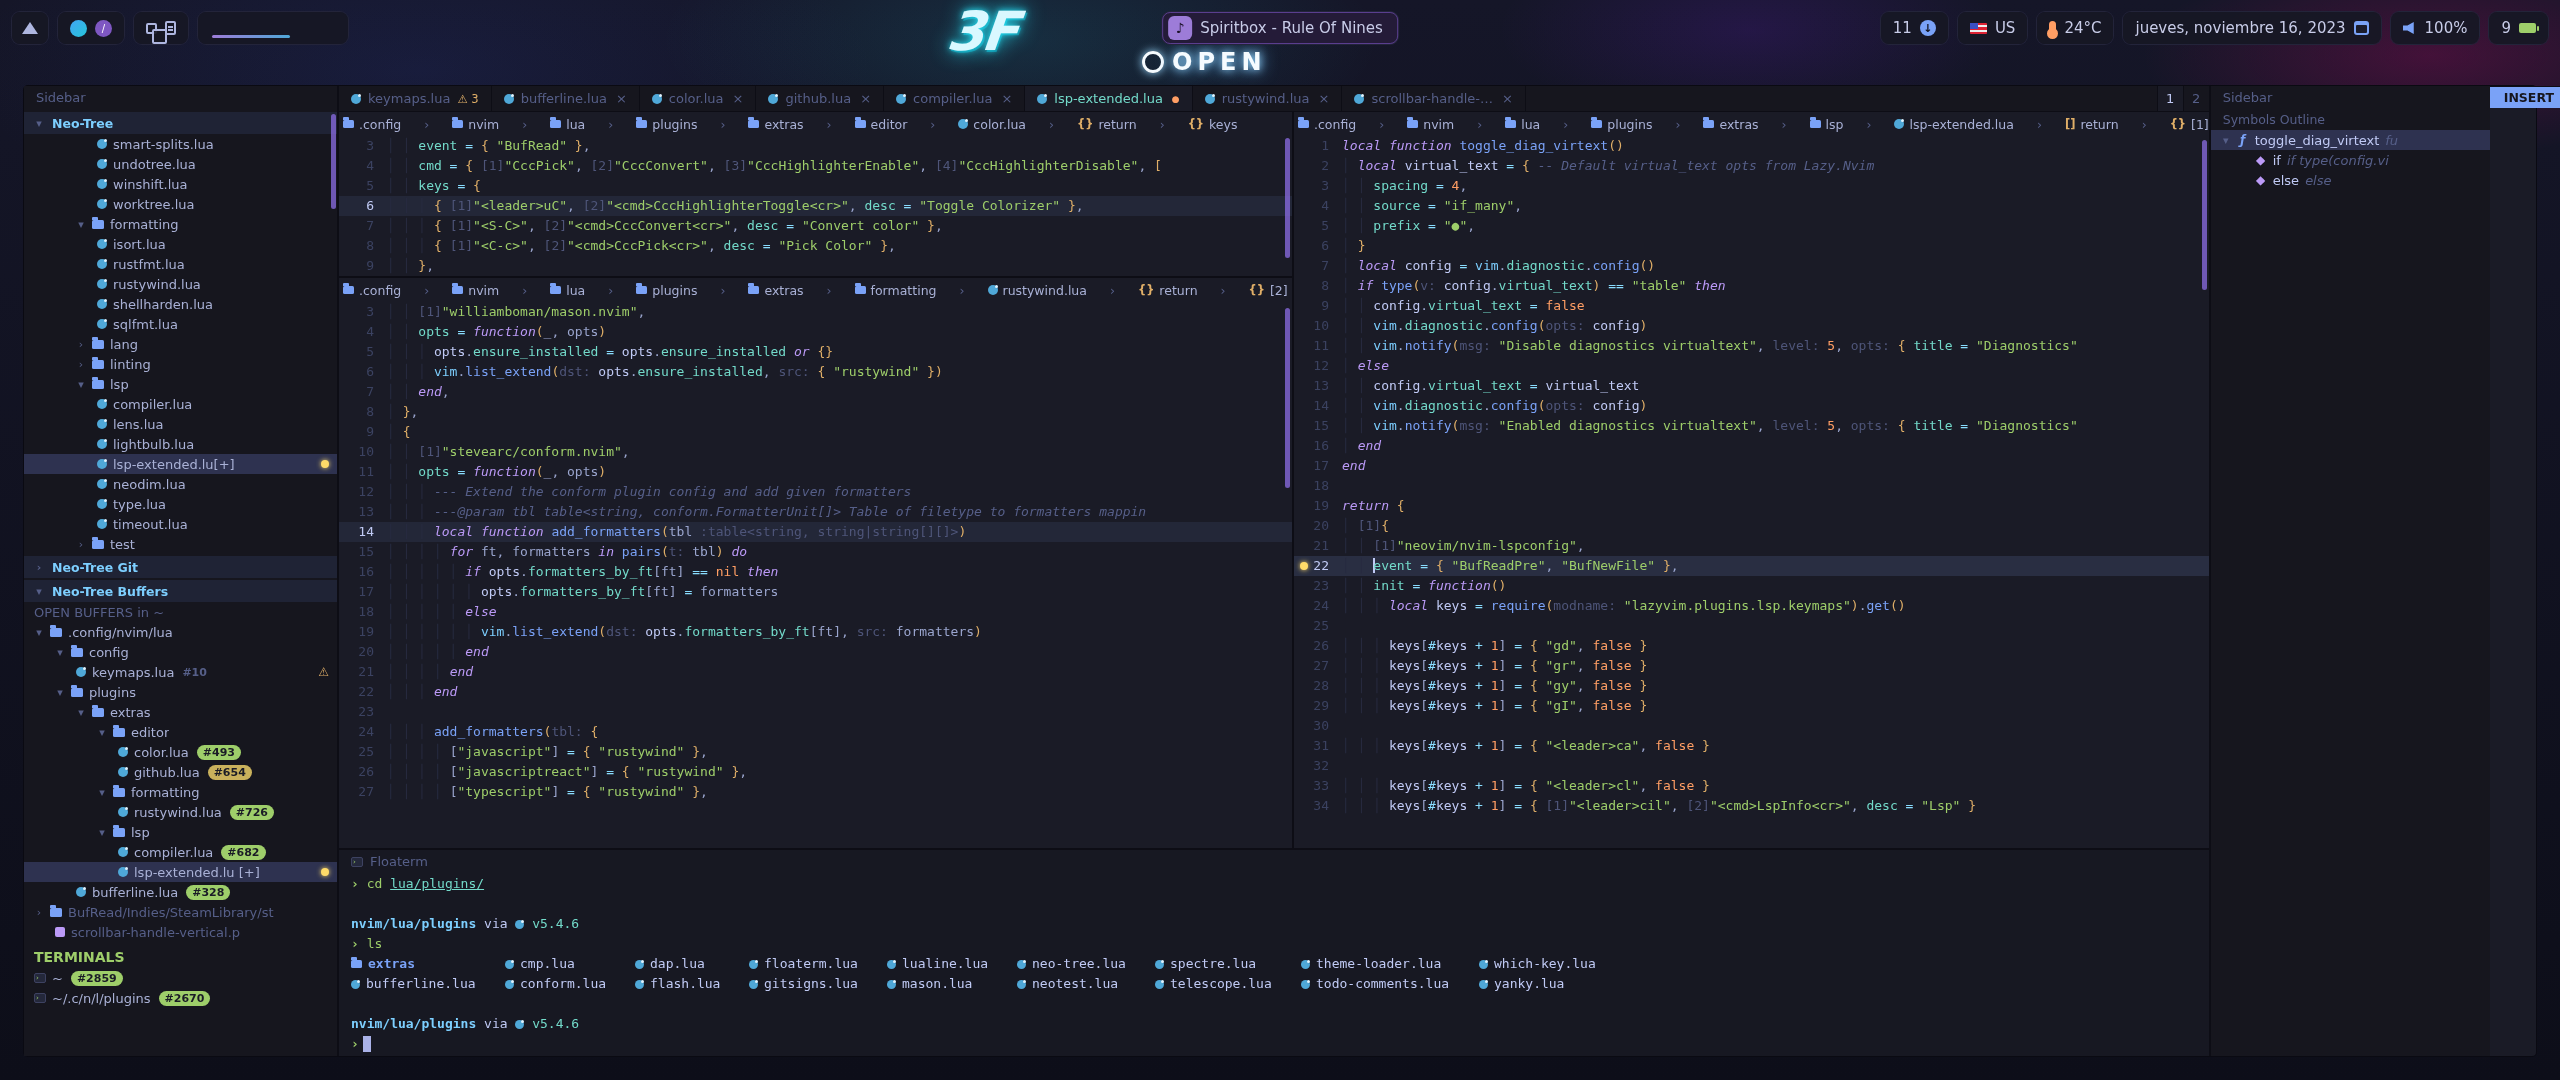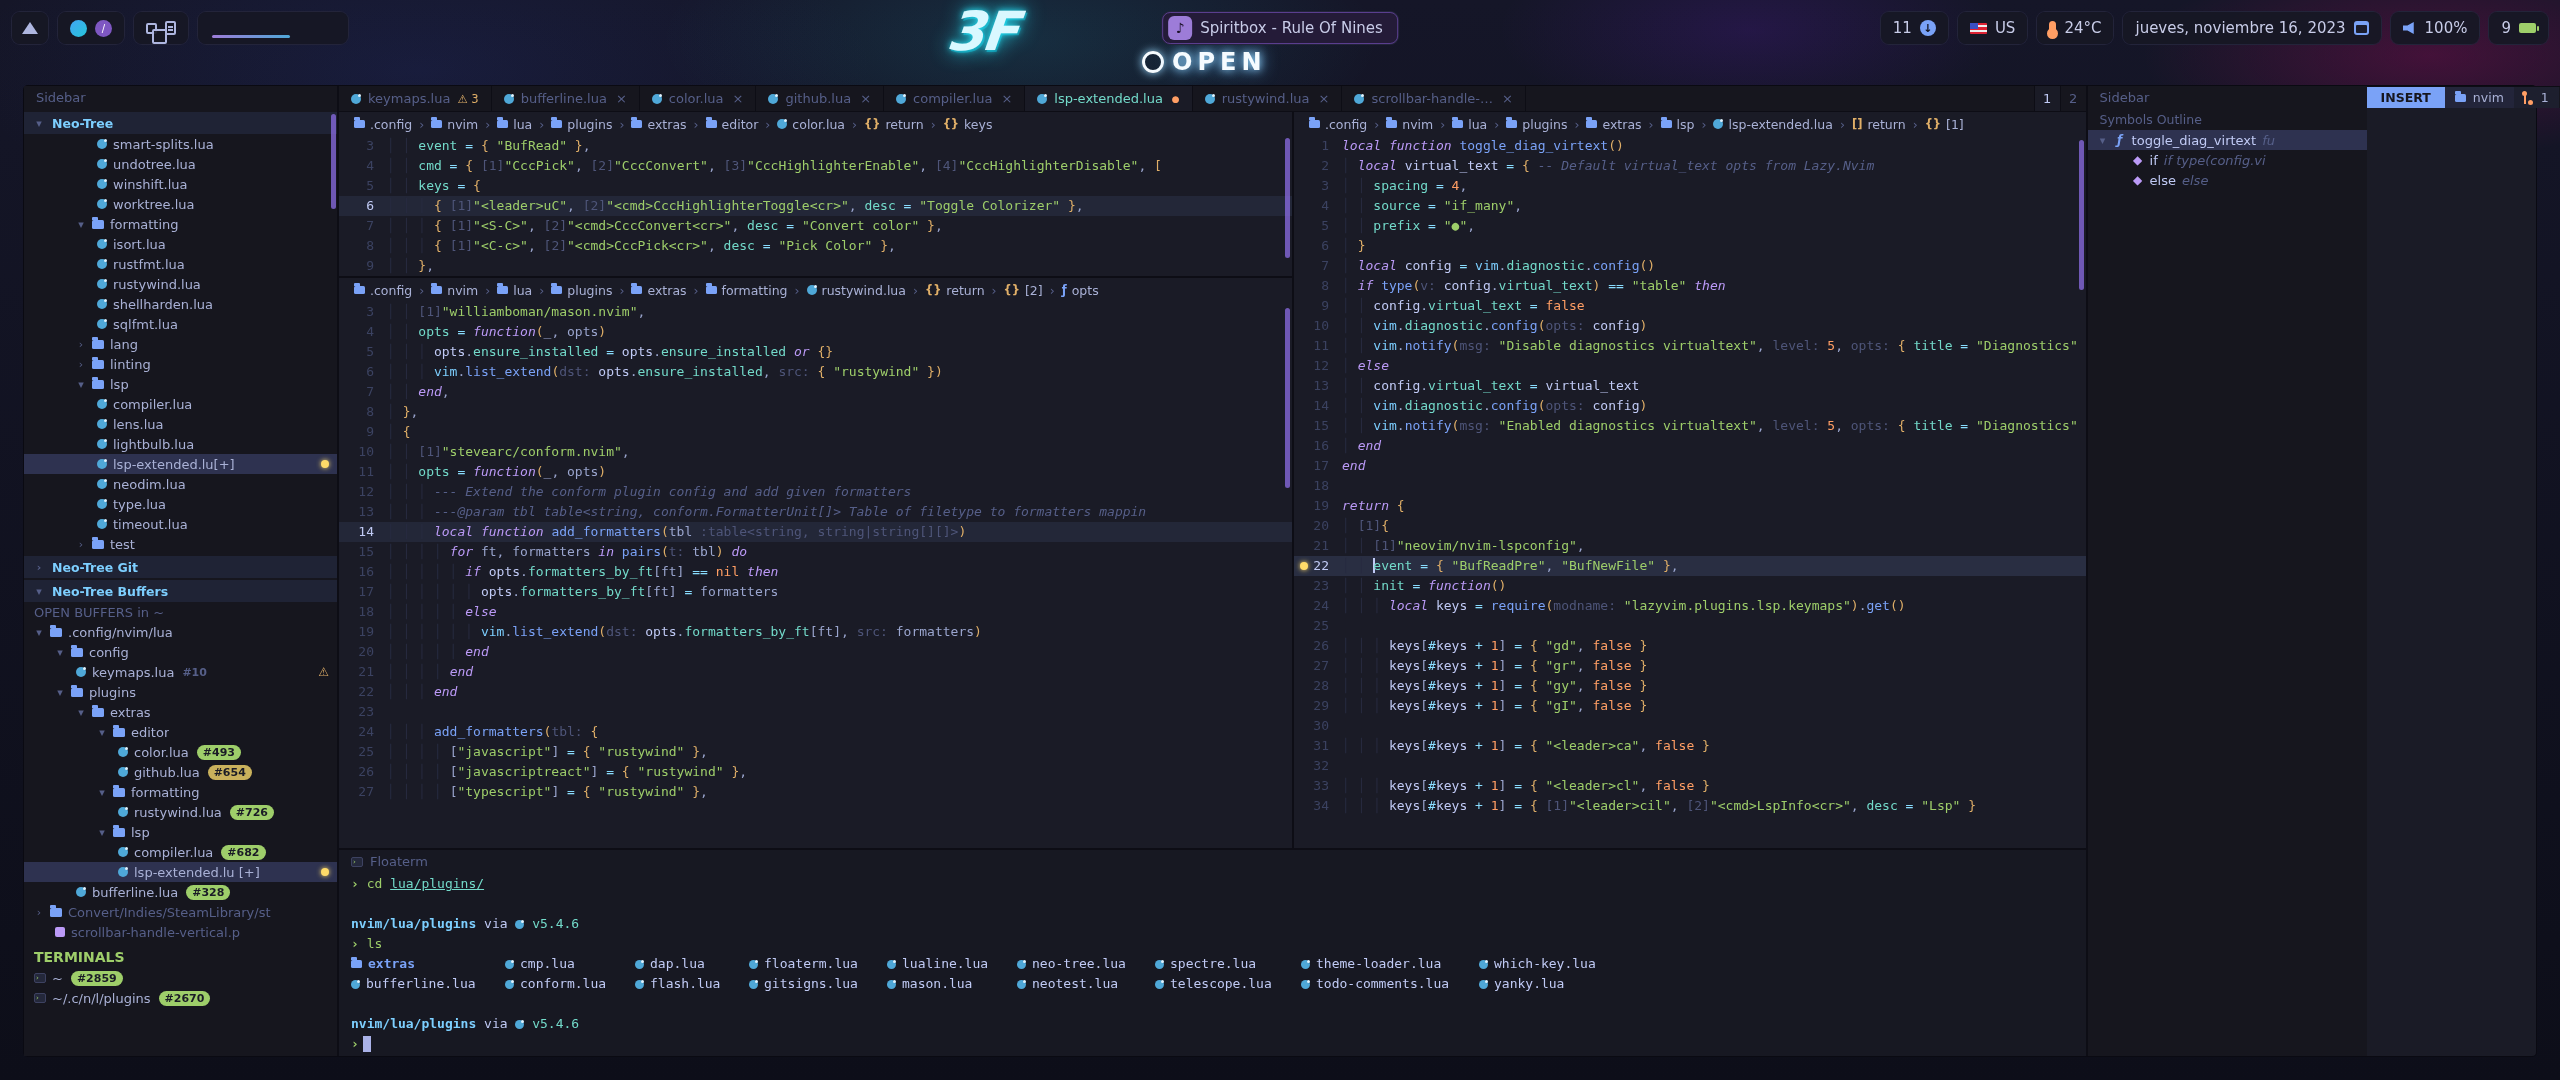--- a/index.html
+++ b/index.html
@@ -83,21 +83,21 @@
 .tab-warn{color:#e0af68;font-size:11.5px}
 .tabpages{margin-left:auto;display:flex}
 .tabpage{width:26px;text-align:center;line-height:26px;background:#16161e;border-left:1px solid #0d0d15}
 .tabpage.active{background:#1a1b26;color:#c0caf5}
 .splits{flex:1;display:flex;min-height:0}
 .left-split{width:955px;flex:none;display:flex;flex-direction:column;border-right:2px solid #0d0d15}
 .pane{position:relative;background:#1a1b26;overflow:hidden}
 .pane1{height:166px;flex:none;border-bottom:2px solid #0d0d15}
 .pane2{flex:1}
 .pane3{flex:1}
-.crumbs{height:24px;display:flex;align-items:center;gap:7px;padding-left:15px;font-size:12.5px;color:#a9b1d6;white-space:nowrap;overflow:hidden}
+.crumbs{height:24px;display:flex;align-items:center;gap:23px;padding-left:4px;font-size:12.5px;color:#a9b1d6;white-space:nowrap;overflow:hidden}
 .crumb{display:inline-flex;align-items:center;gap:5px}
 .crumb-sep{color:#565f89}
 .sym{color:#e0af68;font-size:11.5px;font-weight:bold}
 .sym.fn{color:#7aa2f7}
 
 .code{font-family:"DejaVu Sans Mono",monospace;font-size:13px;line-height:20px;white-space:pre}
 .crow{display:flex;height:20px}
 .crow.cur{background:#292e42}
 .crow.curdim{background:#232738}
 .gut{width:48px;flex:none;display:inline-flex;justify-content:flex-end;align-items:center;gap:5px;padding-right:13px;color:#3b4261}
@@ -380,21 +380,21 @@
             <span class="tbulb"></span>
           </div>
           <div class="trow" style="padding-left: 52px;">
             <span class="luai"></span>
             <span class="tlabel">bufferline.lua</span>
             <span class="badge b-g">#328</span>
           </div>
           <div class="trow dim" style="padding-left: 10px;">
             <span class="chev">›</span>
             <span class="fold"></span>
-            <span class="tlabel">Convert/Indies/SteamLibrary/st</span>
+            <span class="tlabel">BufRead/Indies/SteamLibrary/st</span>
           </div>
           <div class="trow dim" style="padding-left: 31px;">
             <span class="imgi"></span>
             <span class="tlabel">scrollbar-handle-vertical.p</span>
           </div>
         </div>
       <div class="termhead">
           <span>TERMINALS</span>
         </div>
       <div>

